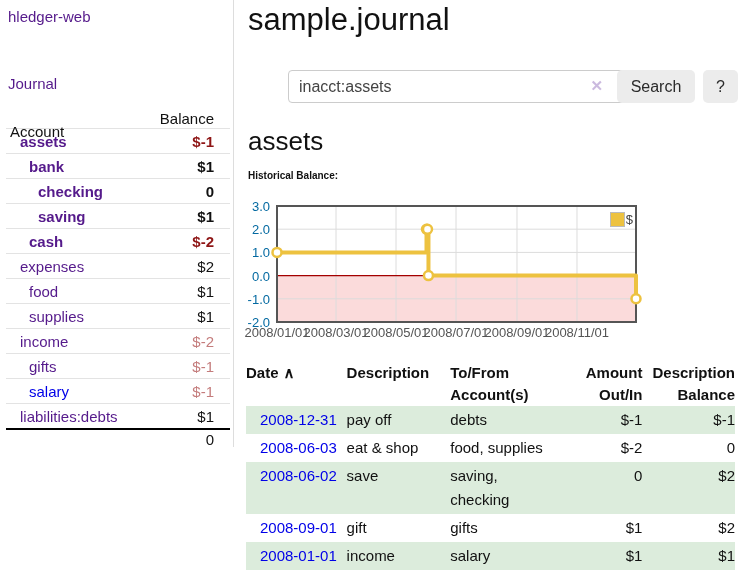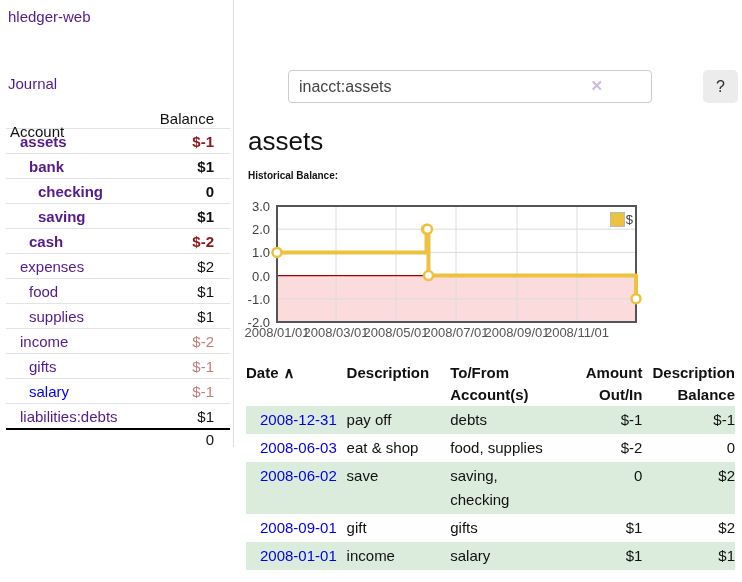--- a/index.html
+++ b/index.html
@@ -36,21 +36,21 @@
   .clear-x { position:absolute; right:9px; top:7px; font-size:15px; font-weight:bold; color:#cbbadf; cursor:pointer; }
   .btn { position:absolute; top:0; height:33px; background:#ececec; border:none; border-radius:5px;
     font-size:16px; color:#2b2b2b; font-family:"Liberation Sans",sans-serif; cursor:pointer; }
   .btn-search { left:369px; width:78px; }
   .btn-help { left:455px; width:35px; }
   .acct-heading { position:absolute; left:0; top:126px; margin:0; font-size:26px; font-weight:400; color:#111; }
   .hist-label { position:absolute; left:0; top:170px; font-size:10px; font-weight:bold; color:#111; }
   
   .chart-wrap { position:absolute; left:0; top:198px; width:420px; height:145px; }
   .chart-plot { position:absolute; left:29px; top:8px; width:359px; height:116px; }
-  .ytick { position:absolute; left:-7px; transform:translate(-100%,-50%); font-size:13px; color:#404040; }
+  .ytick { position:absolute; left:-7px; transform:translate(-100%,-50%); font-size:13px; color:#0369a1; }
   .xtick { position:absolute; top:119px; transform:translateX(-50%); font-size:13px; color:#545454; white-space:nowrap; }
   .legend { position:absolute; right:2px; top:5px; display:flex; align-items:center; background:rgba(255,255,255,.85); padding:1px; }
   .legend-swatch { width:15px; height:15px; background:#edc240; border:1px solid #bbb; display:inline-block; }
   .legend-label { font-size:13px; color:#444; margin-left:1px; }
   
   .register { position:absolute; left:-2px; top:358px; width:489px; border-collapse:collapse; table-layout:fixed; font-size:15px; }
   .register th { font-weight:bold; text-align:left; vertical-align:top; line-height:22px; padding:4px 0 0 0; color:#111; }
   .register th.r, .register td.r { text-align:right; }
   .register td { vertical-align:top; padding:2px 0; line-height:24px; color:#111; }
   .register td.pl { padding-left:14px; }
@@ -122,26 +122,28 @@
       </div>
     <div class="srow total">
       <span class="acct"></span>
       <span class="bal">0</span>
     </div>
   </div>
 </div>
 <div class="side-divider"></div>
 
 <div class="main">
+  <h1 class="page-title">sample.journal</h1>
 
   <div class="search-row">
     <div class="search-box">
       <input class="search-input" type="text" value="inacct:assets" style="">
       <span class="clear-x">✕</span>
     </div>
+    <button class="btn btn-search">Search</button>
     <button class="btn btn-help">?</button>
   </div>
 
   <h2 class="acct-heading">assets</h2>
   <div class="hist-label">Historical Balance:</div>
 
   <div class="chart-wrap">
     <div class="chart-plot">
         <svg width="359" height="116" style="overflow:visible;position:absolute;left:0;top:0">
           <rect x="0" y="69.6" width="359" height="46.400000000000006" fill="#fbdbdb"></rect>

